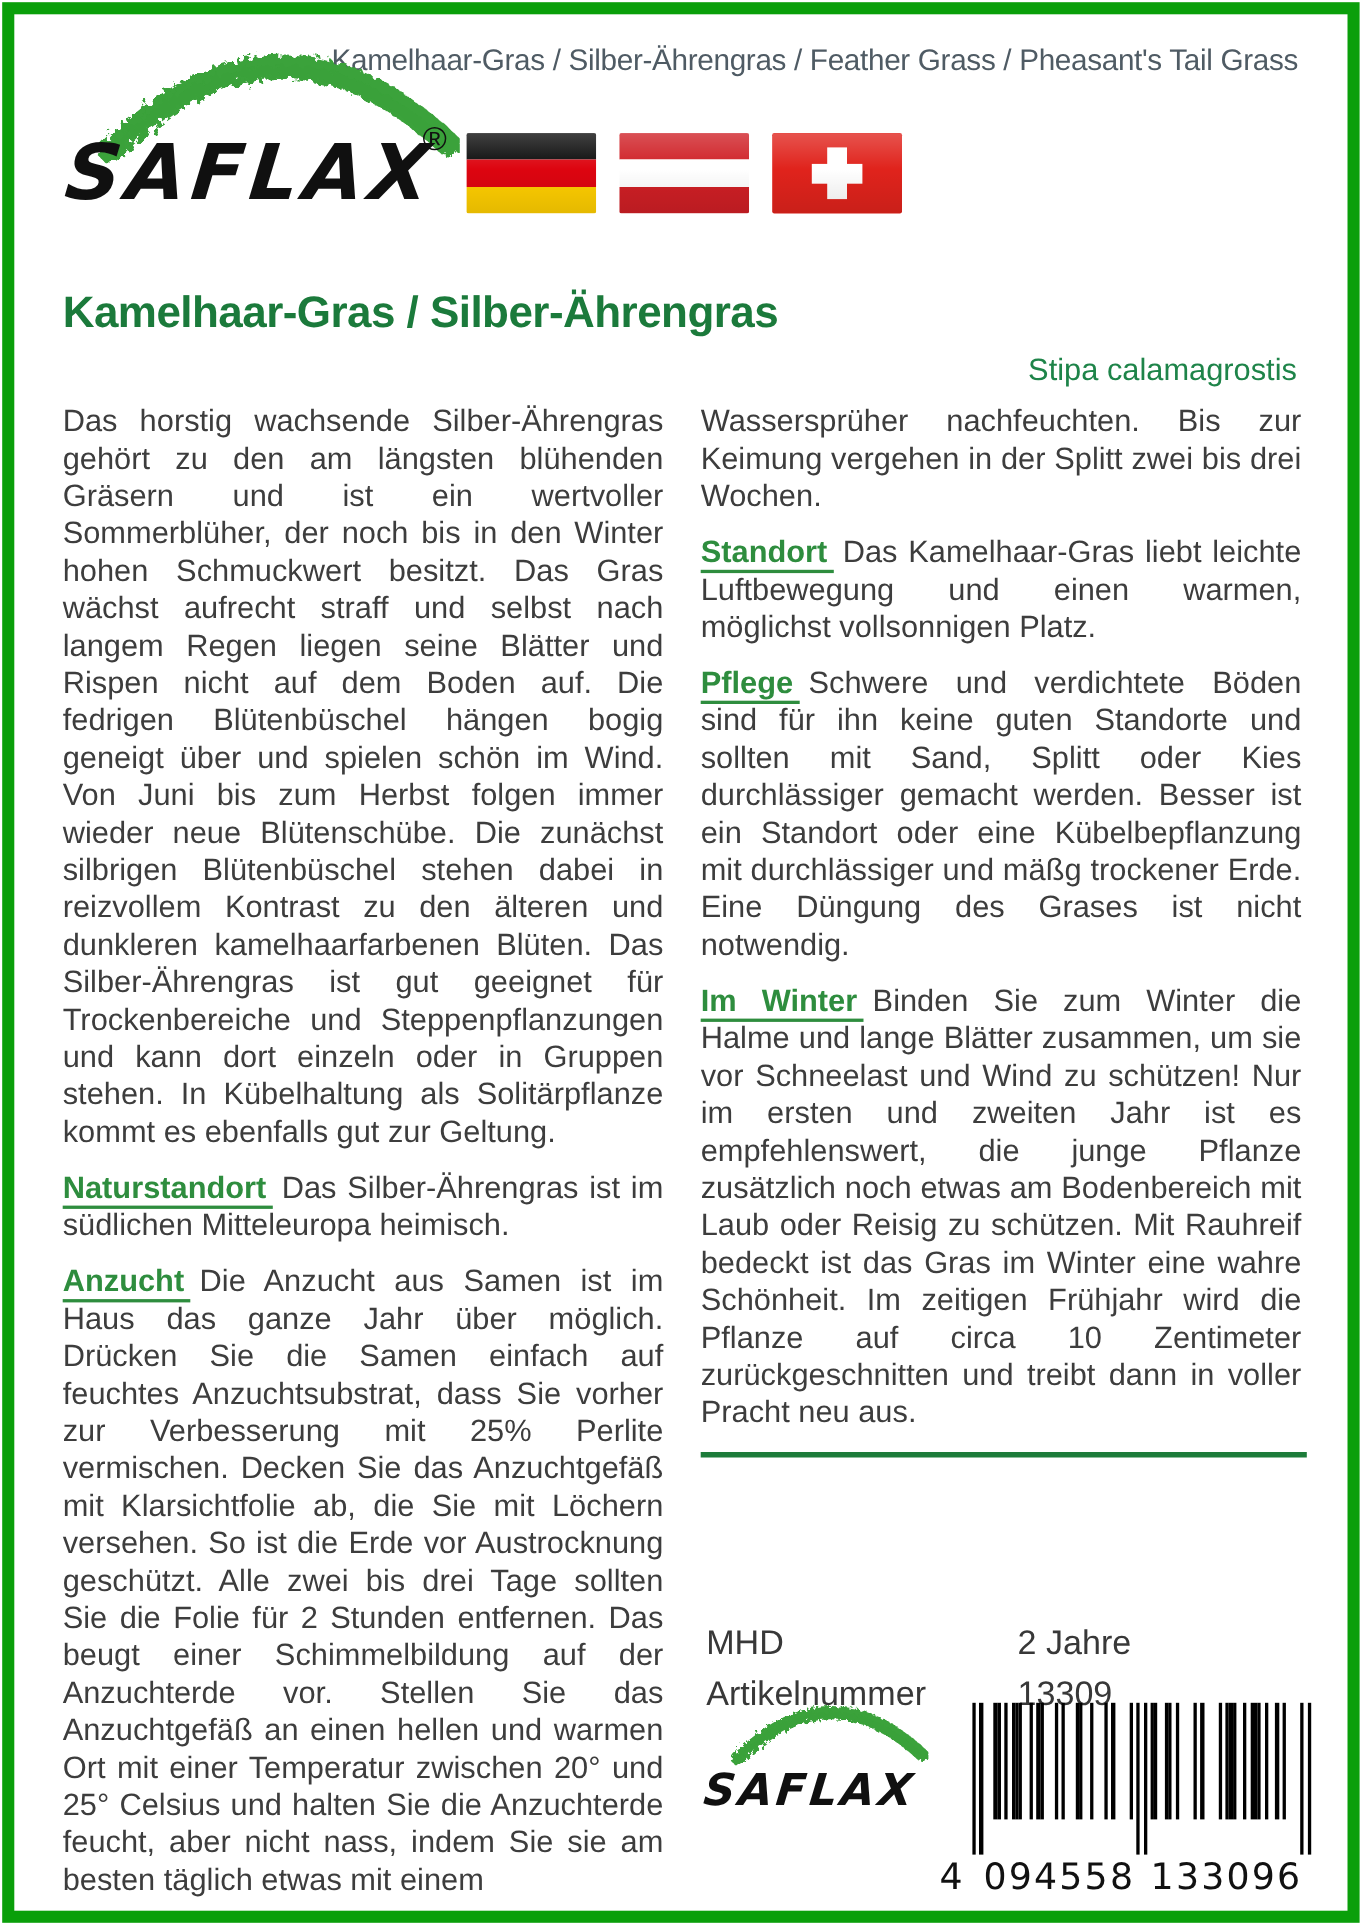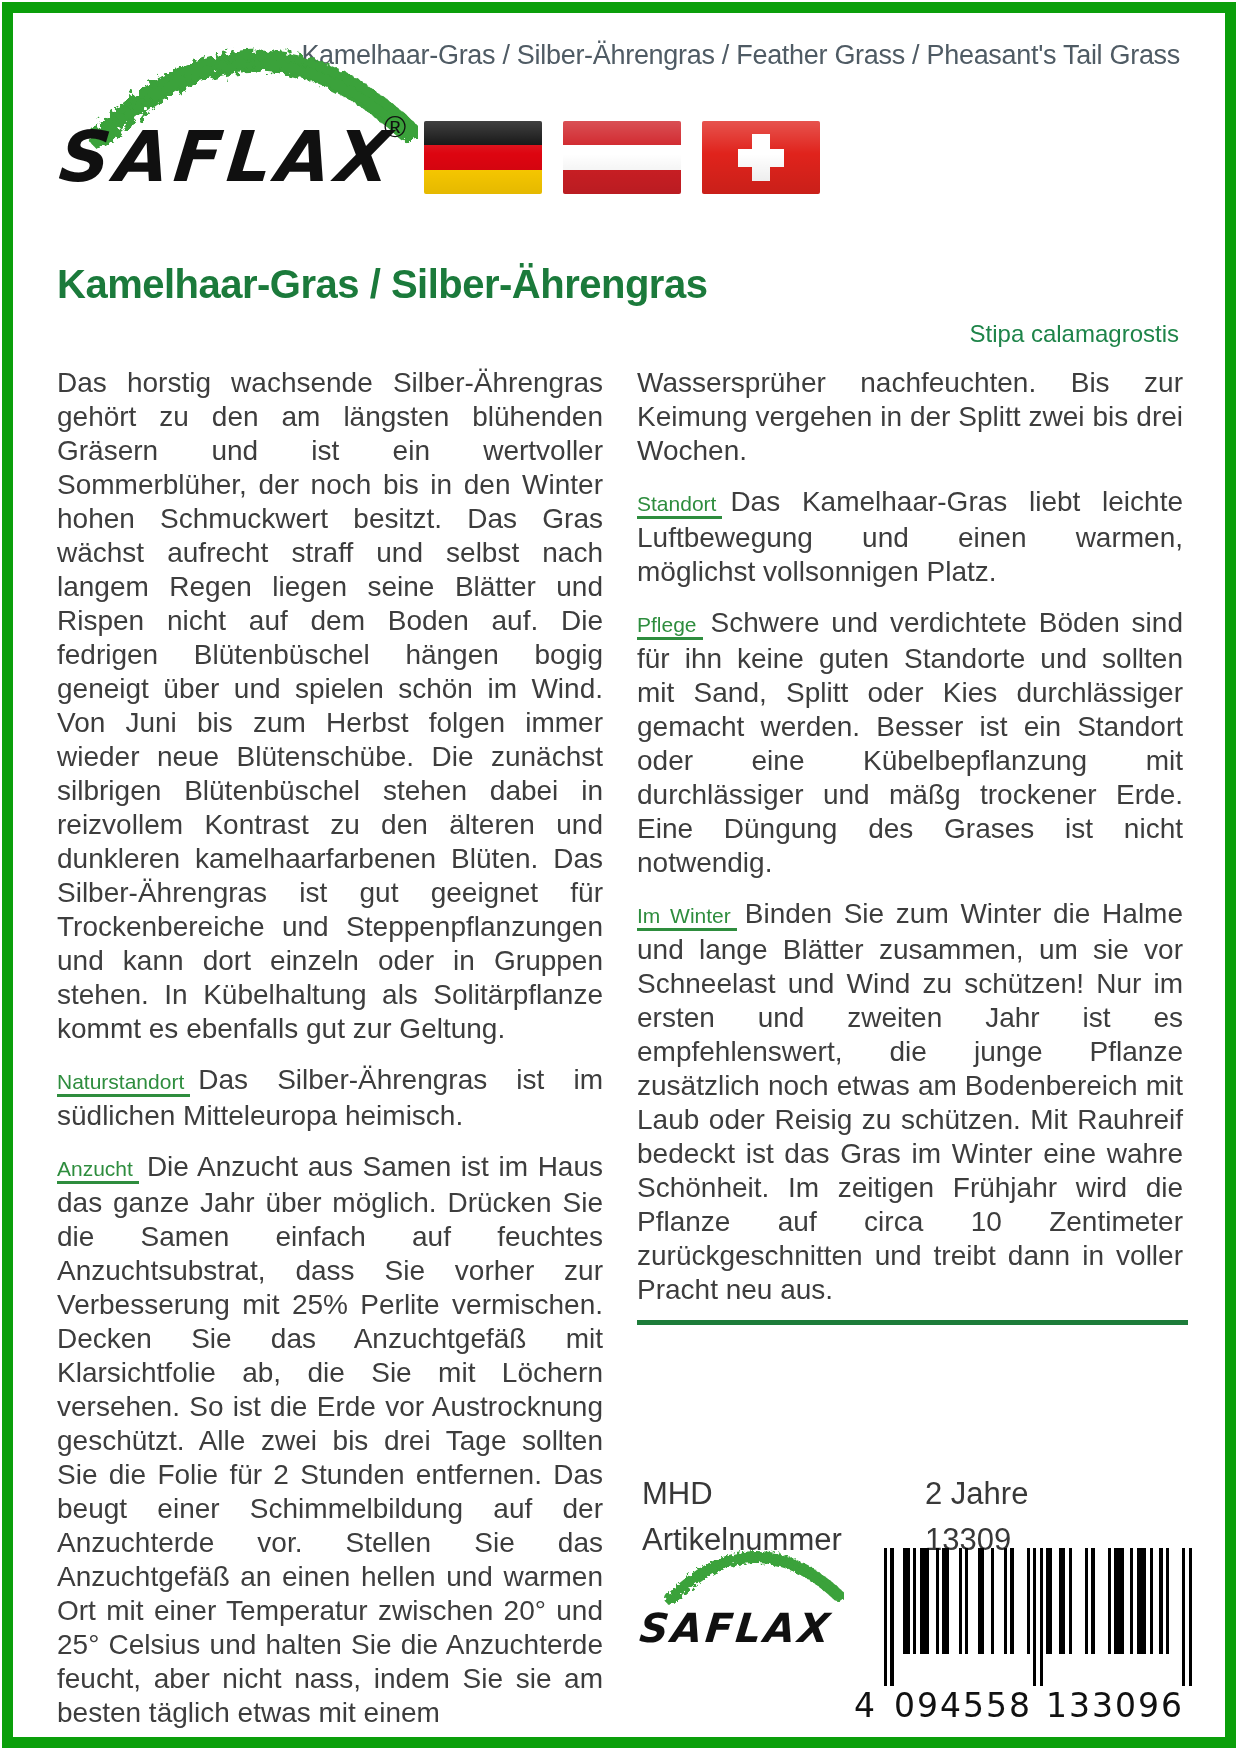--- a/index.html
+++ b/index.html
@@ -31,28 +31,28 @@
     background:linear-gradient(180deg,rgba(255,255,255,.22),rgba(255,255,255,0) 45%,rgba(0,0,0,.10));}
   .flag .s{flex:1;}
   .flag-de .s1{background:#0b0b0b;} .flag-de .s2{background:#dd0510;} .flag-de .s3{background:#ffce00;}
   .flag-at .s1{background:#cf1f25;} .flag-at .s2{background:#ffffff;} .flag-at .s3{background:#cf1f25;}
   .flag-ch{background:#e0231c;}
   .flag-ch .cv{position:absolute;left:50px;top:13px;width:18px;height:47px;background:#fff;}
   .flag-ch .ch{position:absolute;left:36px;top:28px;width:46px;height:18px;background:#fff;}
 
   
   .title{position:absolute;left:57px;top:262px;margin:0;font-size:40px;font-weight:bold;color:#1b7a3b;letter-spacing:-0.5px;}
-  .botanical{position:absolute;right:59px;top:320px;font-size:24px;color:#1e8449;}
+  .botanical{position:absolute;right:59px;top:320px;font-size:28px;color:#1e8449;}
 
   
   .col{position:absolute;top:366px;width:546px;font-size:28px;line-height:34px;color:#3d3d3d;text-align:justify;}
   .col-left{left:57px;}
   .col-right{left:637px;}
   .col p{margin:0 0 17px 0;}
-  .h{color:#2e8d3e;font-weight:normal;font-size:21px;border-bottom:3px solid #2e8d3e;padding:0 6px 1px 0;margin-right:8px;white-space:nowrap;}
+  .h{color:#2e8d3e;font-weight:bold;font-size:28px;border-bottom:3px solid #2e8d3e;padding:0 6px 1px 0;margin-right:8px;white-space:nowrap;}
 
   
   .separator{position:absolute;left:637px;top:1320px;width:551px;height:5px;background:#1d7c3a;}
   .meta{position:absolute;left:642px;top:1476px;display:grid;grid-template-columns:283px auto;row-gap:10px;
     font-size:31px;color:#383838;}
 
   
   .barcode{position:absolute;left:884px;top:1548px;width:308px;height:176px;}
   .bc-bars{position:absolute;left:0;top:0;width:308px;height:138px;}
   .bar{position:absolute;top:0;height:106px;background:#000;}

